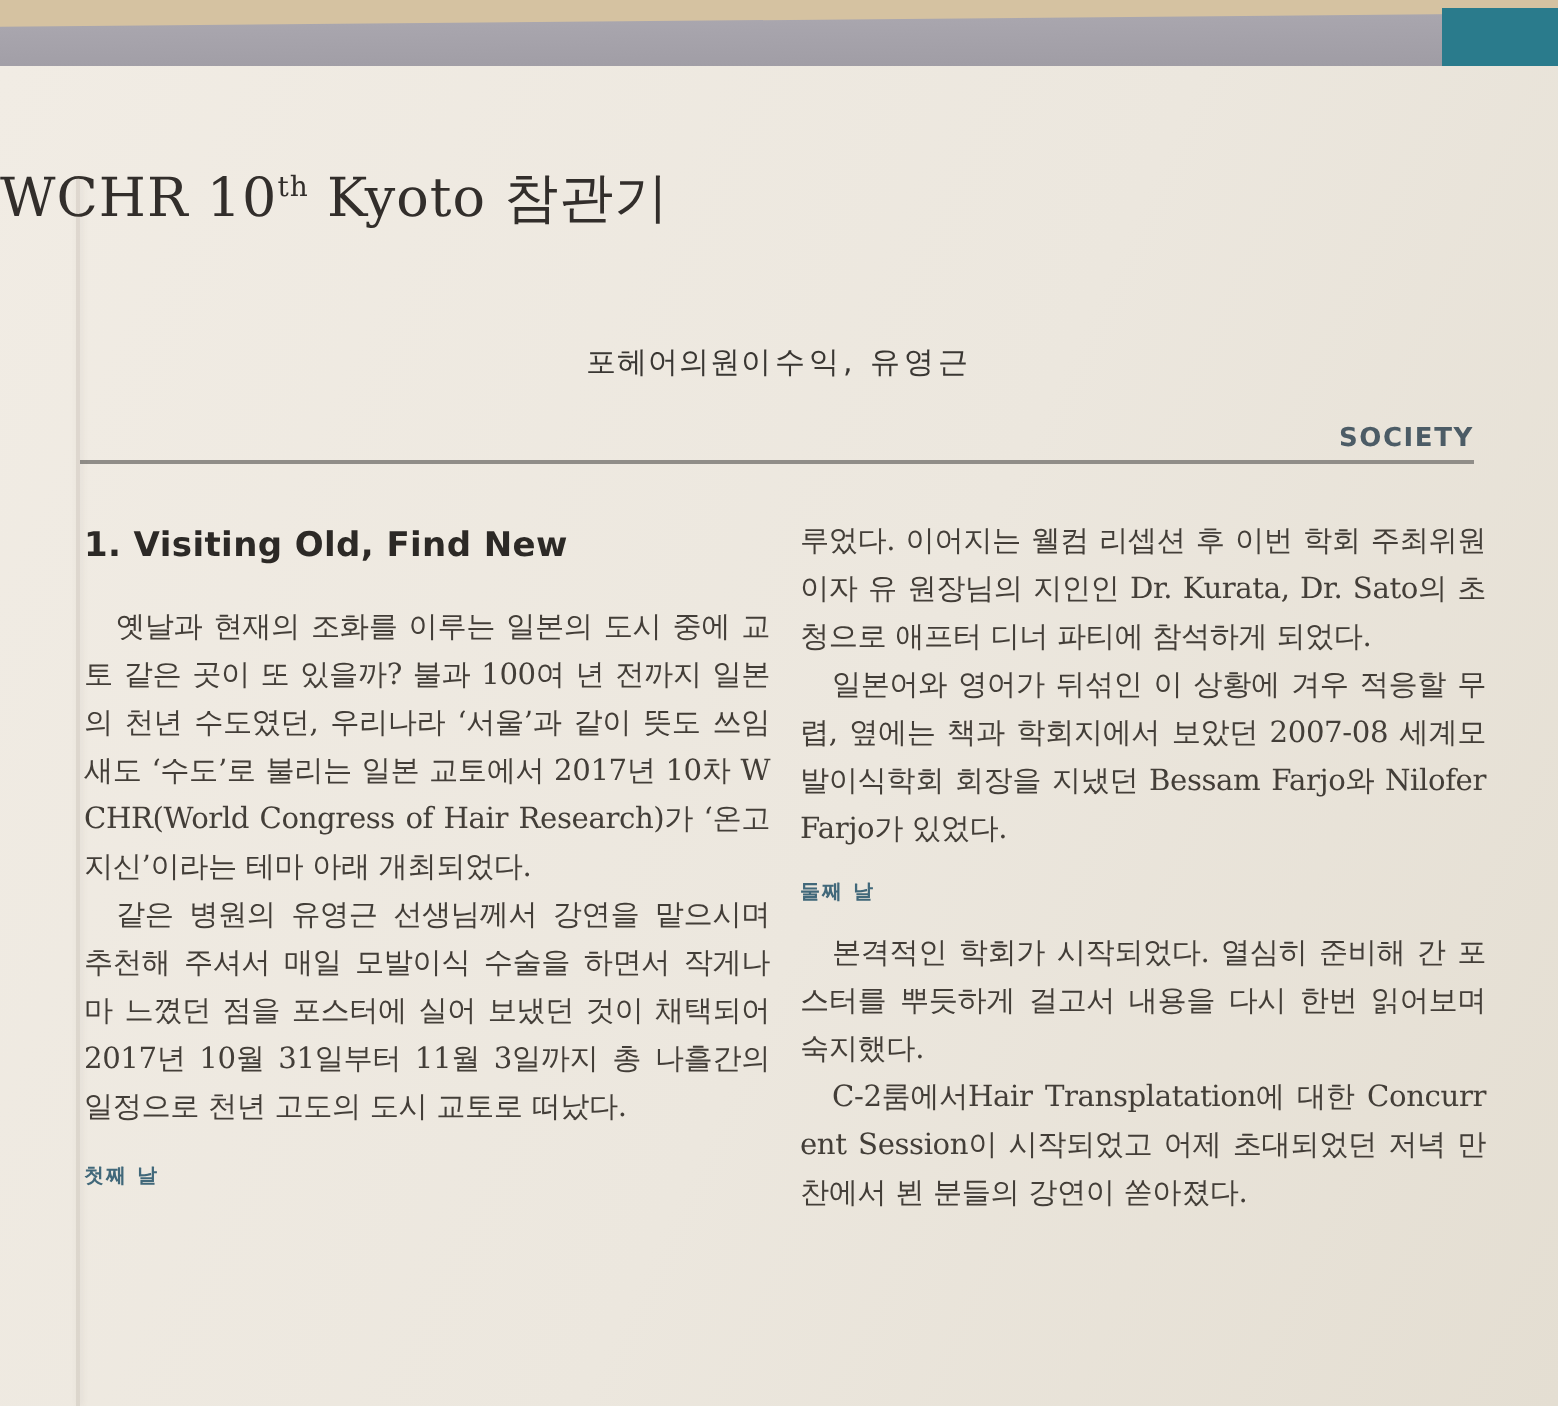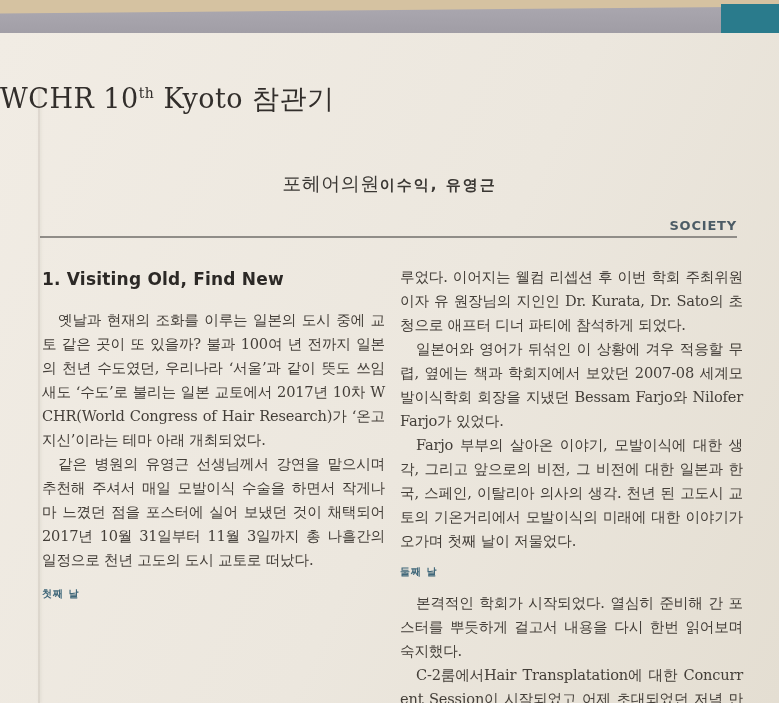--- a/index.html
+++ b/index.html
@@ -47,22 +47,22 @@
     letter-spacing: 0.5px;
   }
   .title sup { font-size: 14px; }
 
   .byline {
     margin-top: 54px;
     text-align: center;
     font-family: "DejaVu Sans", "Liberation Sans", sans-serif;
     color: #3a3733;
   }
-  .byline .affiliation { font-size: 19px; letter-spacing: 0.5px; }
-  .byline .authors { font-size: 15px; font-weight: 700; letter-spacing: 2px; margin-left: 0; }
+  .byline .affiliation { font-size: 15px; letter-spacing: 0.5px; }
+  .byline .authors { font-size: 15px; font-weight: 400; letter-spacing: 2px; margin-left: 0; }
 
   .society-row {
     margin: 21px 42px 0 0;
     text-align: right;
     font-family: "DejaVu Sans", "Liberation Sans", sans-serif;
     font-size: 13px; font-weight: 700;
     color: #4c5c66;
     letter-spacing: 0.8px;
     padding-left: 29px;
   }
@@ -130,20 +130,19 @@
       <h2 class="eng-heading">1. Visiting Old, Find New</h2>
       <p>옛날과 현재의 조화를 이루는 일본의 도시 중에 교토 같은 곳이 또 있을까? 불과 100여 년 전까지 일본의 천년 수도였던, 우리나라 ‘서울’과 같이 뜻도 쓰임새도 ‘수도’로 불리는 일본 교토에서 2017년 10차 WCHR(World Congress of Hair Research)가 ‘온고지신’이라는 테마 아래 개최되었다.</p>
       <p>같은 병원의 유영근 선생님께서 강연을 맡으시며 추천해 주셔서 매일 모발이식 수술을 하면서 작게나마 느꼈던 점을 포스터에 실어 보냈던 것이 채택되어 2017년 10월 31일부터 11월 3일까지 총 나흘간의 일정으로 천년 고도의 도시 교토로 떠났다.</p>
       <h3 class="day-heading">첫째 날</h3>
 
     </div>
 
     <div class="col right">
       <p class="cont">루었다. 이어지는 웰컴 리셉션 후 이번 학회 주최위원이자 유 원장님의 지인인 Dr. Kurata, Dr. Sato의 초청으로 애프터 디너 파티에 참석하게 되었다.</p>
       <p>일본어와 영어가 뒤섞인 이 상황에 겨우 적응할 무렵, 옆에는 책과 학회지에서 보았던 2007-08 세계모발이식학회 회장을 지냈던 Bessam Farjo와 Nilofer Farjo가 있었다.</p>
-      <p>Farjo 부부의 살아온 이야기, 모발이식에 대한 생각, 그리고 앞으로의 비전, 그 비전에 대한 일본과 한국, 스페인, 이탈리아 의사의 생각. 천년 된 고도시 교토의 기온거리에서 모발이식의 미래에 대한 이야기가 오가며 첫째 날이 저물었다.</p>
       <h3 class="day-heading">둘째 날</h3>
       <p>본격적인 학회가 시작되었다. 열심히 준비해 간 포스터를 뿌듯하게 걸고서 내용을 다시 한번 읽어보며 숙지했다.</p>
       <p>C-2룸에서Hair Transplatation에 대한 Concurrent Session이 시작되었고 어제 초대되었던 저녁 만찬에서 뵌 분들의 강연이 쏟아졌다.</p>
 
     </div>
   </div>
 </div>
 
 </body></html>

